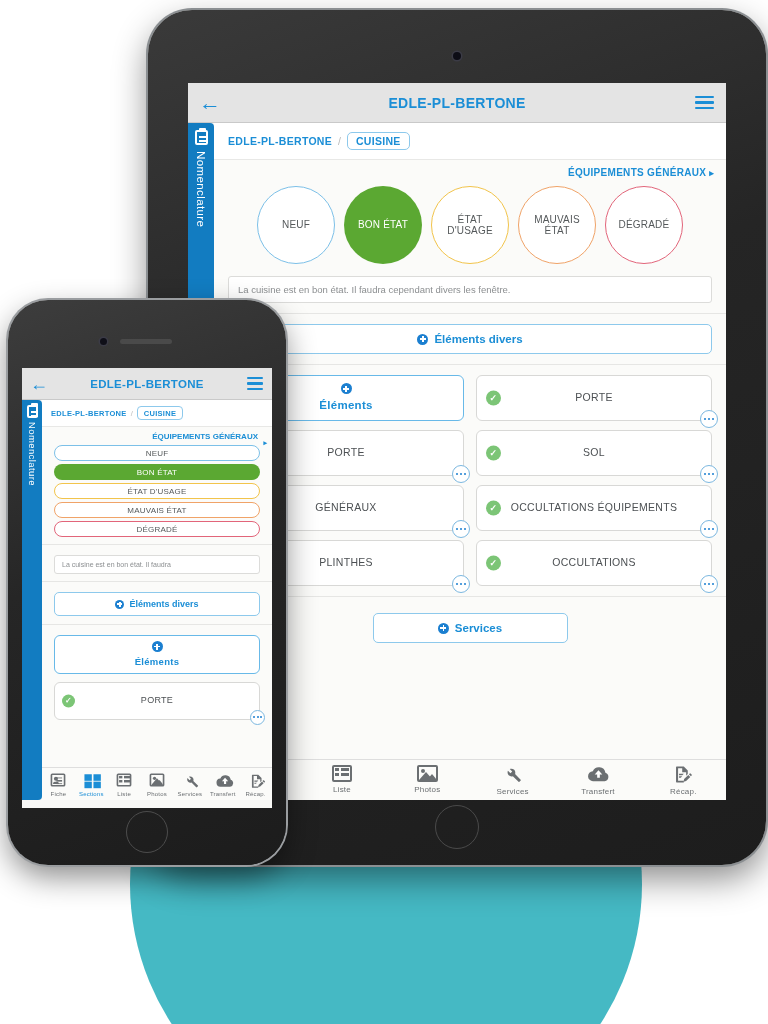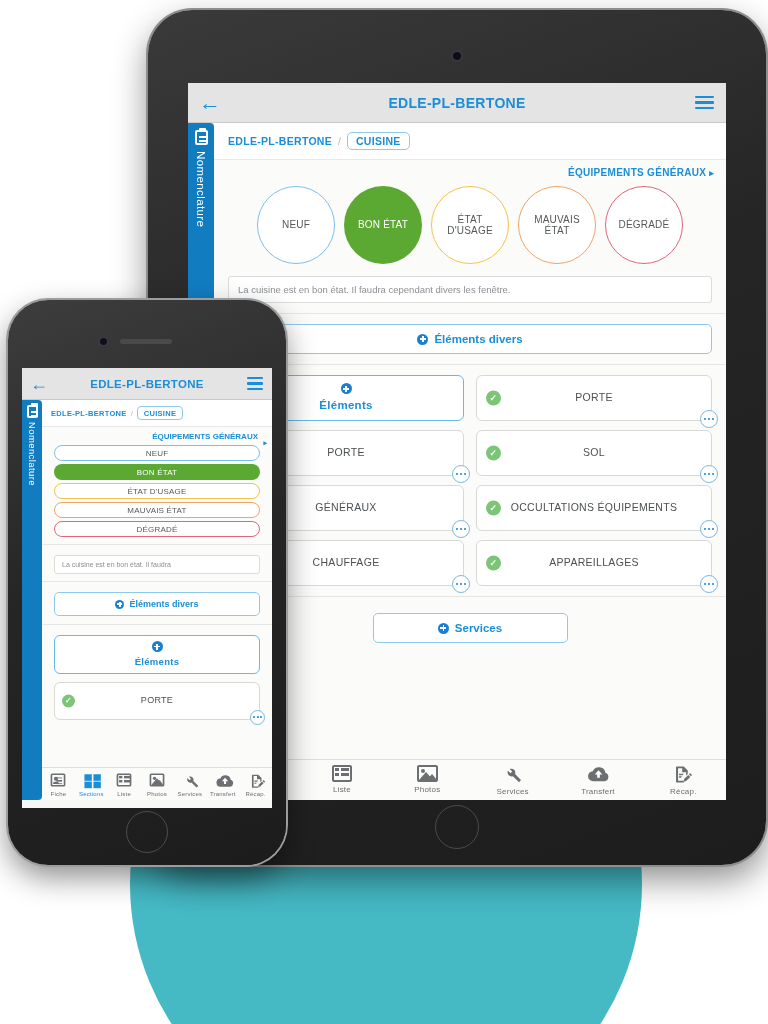--- a/index.html
+++ b/index.html
@@ -420,30 +420,30 @@
                   <span class="tick">✓</span>
                   <span>OCCULTATIONS ÉQUIPEMENTS</span>
                   <span class="dots">
                     <i></i>
                     <i></i>
                     <i></i>
                   </span>
                 </div>
                 <div class="cell">
                   <span class="tick">✓</span>
-                  <span>CHAUFFAGE</span>
+                  <span>PLINTHES</span>
                   <span class="dots">
                     <i></i>
                     <i></i>
                     <i></i>
                   </span>
                 </div>
                 <div class="cell">
                   <span class="tick">✓</span>
-                  <span>APPAREILLAGES</span>
+                  <span>OCCULTATIONS</span>
                   <span class="dots">
                     <i></i>
                     <i></i>
                     <i></i>
                   </span>
                 </div>
               </div>
 
             <div class="divider"></div>
 

